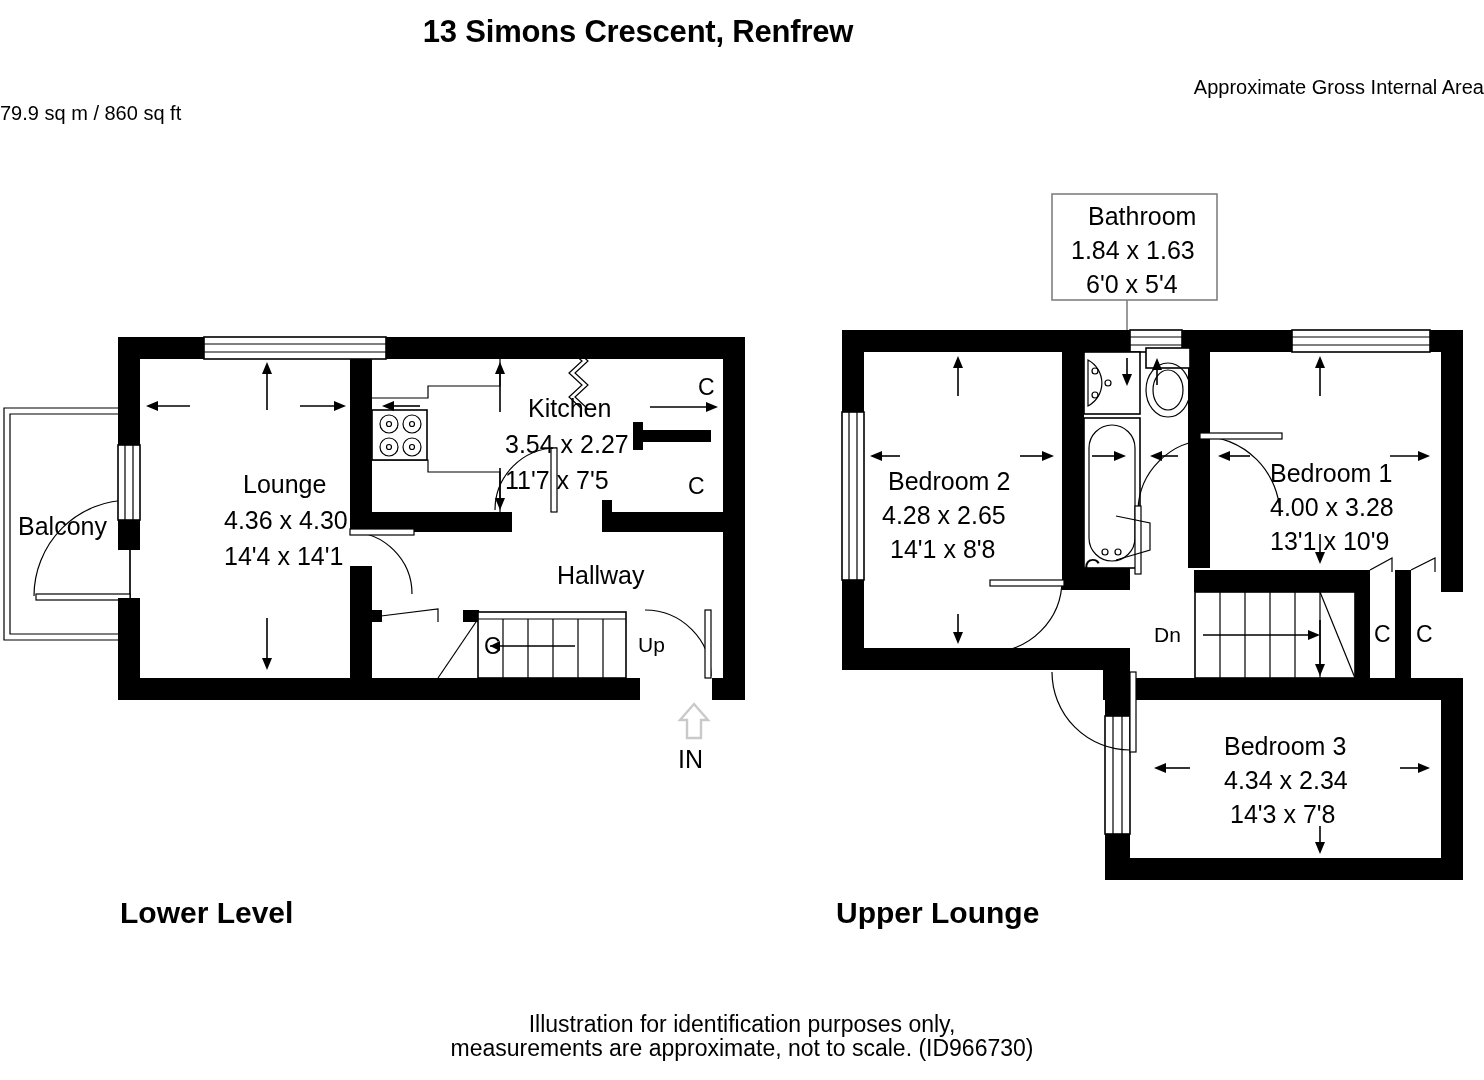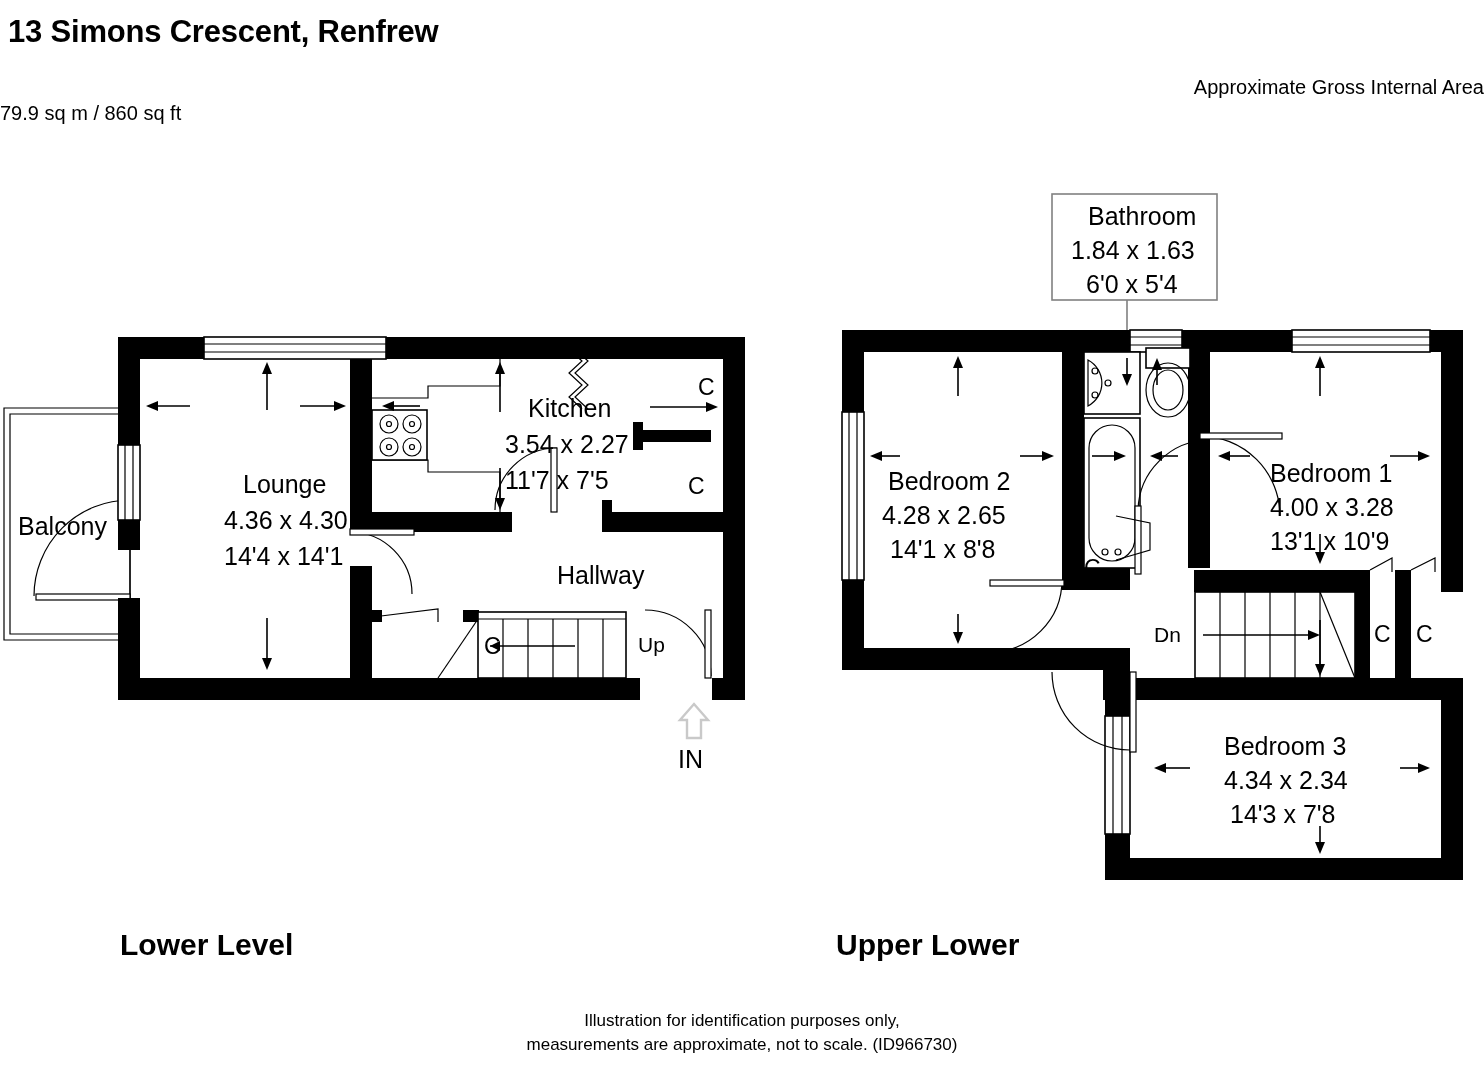--- a/index.html
+++ b/index.html
@@ -18,23 +18,24 @@
   #page {
     position: absolute;
     left: 0; top: 0;
     width: 1484px;
     height: 1080px;
   }
 
   
   .title {
     position: absolute;
-    left: 8px;
+    left: 16px;
     top: 14px;
     width: 1244px;
+    text-align: center;
     font-size: 31px;
     font-weight: bold;
     letter-spacing: -0.2px;
   }
   .subtitle1 {
     position: absolute;
     left: 0;
     top: 76px;
     width: 1484px;
     text-align: right;
@@ -48,32 +49,31 @@
     text-align: left;
     font-size: 20px;
   }
 
   
   .level-caption {
     position: absolute;
     font-size: 30px;
     font-weight: bold;
     white-space: nowrap;
-    margin-top: 32px;
   }
   #lower-caption { left: 120px; top: 896px; }
   #upper-caption { left: 836px; top: 896px; }
 
   
   .footer-line {
     position: absolute;
     left: 0;
     width: 1484px;
     text-align: center;
-    font-size: 17px;
+    font-size: 23px;
   }
   #footer1 { top: 1011px; }
   #footer2 { top: 1035px; text-align: center; }
 
   
   svg.plan {
     position: absolute;
     overflow: visible;
   }
   #lower-plan { left: 0px; top: 320px; }
@@ -451,18 +451,18 @@
     <text class="room" x="410" y="643">14'3 x 7'8</text>
 
     <text class="cl" x="264" y="396">C</text>
     <text class="cl" x="554" y="462">C</text>
     <text class="cl" x="596" y="462">C</text>
 
     <text class="small" x="334" y="462">Dn</text>
   </svg>
 
   <div class="level-caption" id="lower-caption">Lower Level</div>
-  <div class="level-caption" id="upper-caption">Upper Lower</div>
+  <div class="level-caption" id="upper-caption">Upper Lounge</div>
 
   <div class="footer-line" id="footer1">Illustration for identification purposes only,</div>
   <div class="footer-line" id="footer2">measurements are approximate, not to scale. (ID966730)</div>
 
 </div>
 
 </body></html>

